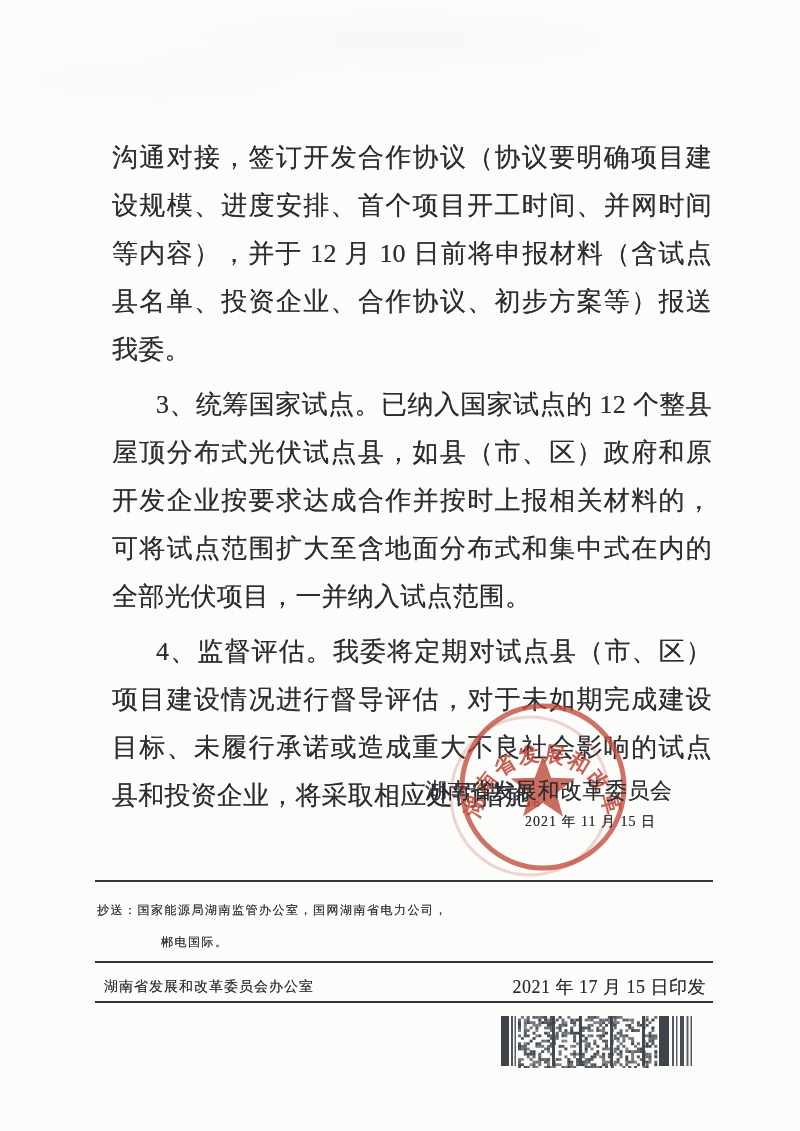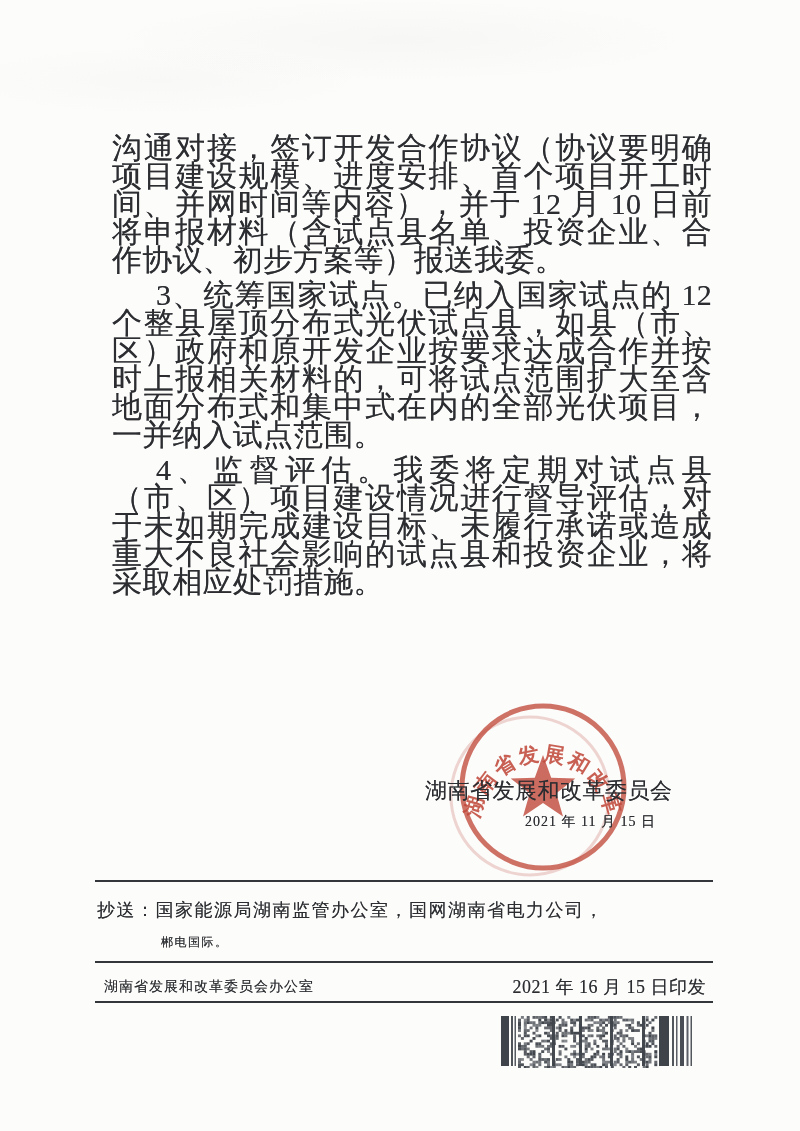--- a/index.html
+++ b/index.html
@@ -20,21 +20,21 @@
   }
   
   .page::before{
     content:"";position:absolute;inset:0;pointer-events:none;
     background:
       radial-gradient(420px 60px at 50% 40px, rgba(90,90,95,0.03), transparent 70%),
       radial-gradient(300px 50px at 20% 80px, rgba(90,90,95,0.025), transparent 70%);
   }
   .body-text{
     position:absolute;left:112px;top:134px;width:600px;
-    font-size:30px;line-height:28px;
+    font-size:26px;line-height:48px;
     text-align:justify;
     letter-spacing:0.2px;
     text-shadow:0 0 0.6px rgba(43,45,49,0.65);
   }
   .para{margin:0 0 7px 0;}
   .para.indent{text-indent:44px;}
 
   .seal{
     position:absolute;left:433px;top:677px;width:220px;height:220px;
     filter:blur(0.35px);
@@ -57,21 +57,21 @@
     font-size:14px;letter-spacing:1px;z-index:2;
     text-shadow:0 0 0.6px rgba(43,45,49,0.65);
   }
   .rule{position:absolute;left:95px;width:618px;height:2px;background:var(--rule);}
   .rule-1{top:880px;}
   .rule-2{top:961px;}
   .rule-3{top:1001px;}
 
   .cc-line1{
     position:absolute;left:97px;top:896px;
-    font-size:18px;line-height:28px;letter-spacing:1.5px;
+    font-size:12px;line-height:28px;letter-spacing:1.5px;
     text-shadow:0 0 0.6px rgba(43,45,49,0.6);
   }
   .cc-line2{
     position:absolute;left:161px;top:928px;
     font-size:12px;line-height:28px;letter-spacing:1.5px;
     text-shadow:0 0 0.6px rgba(43,45,49,0.6);
   }
   .footer-office{
     position:absolute;left:104px;top:976px;
     font-size:14px;line-height:22px;letter-spacing:1px;
@@ -111,21 +111,21 @@
   <div class="sig-date">2021 年 11 月 15 日</div>
 
   <div class="rule rule-1"></div>
 
   <div class="cc-line1"><span>抄送：</span><span>国家能源局湖南监管办公室，国网湖南省电力公司，</span></div>
   <div class="cc-line2">郴电国际。</div>
 
   <div class="rule rule-2"></div>
 
   <div class="footer-office">湖南省发展和改革委员会办公室</div>
-  <div class="footer-date">2021 年 16 月 15 日印发</div>
+  <div class="footer-date">2021 年 17 月 15 日印发</div>
 
   <div class="rule rule-3"></div>
 
   <svg class="barcode" id="barcode" viewBox="0 0 196 54" aria-hidden="true">
       <rect x="3" y="2" width="8" height="50" fill="var(--barcode-ink)" opacity="1"></rect>
       <rect x="13" y="2" width="2" height="50" fill="var(--barcode-ink)" opacity="0.92"></rect>
       <rect x="16.5" y="2" width="1.5" height="50" fill="var(--barcode-ink)" opacity="0.88"></rect>
       <rect x="20" y="4.63" width="3" height="2.8" fill="var(--barcode-ink)" opacity="0.8337466490734369"></rect>
       <rect x="20" y="7.26" width="3" height="2.8" fill="var(--barcode-ink)" opacity="0.9625804249662906"></rect>
       <rect x="20" y="9.89" width="3" height="2.8" fill="var(--barcode-ink)" opacity="0.9862689535925164"></rect>

